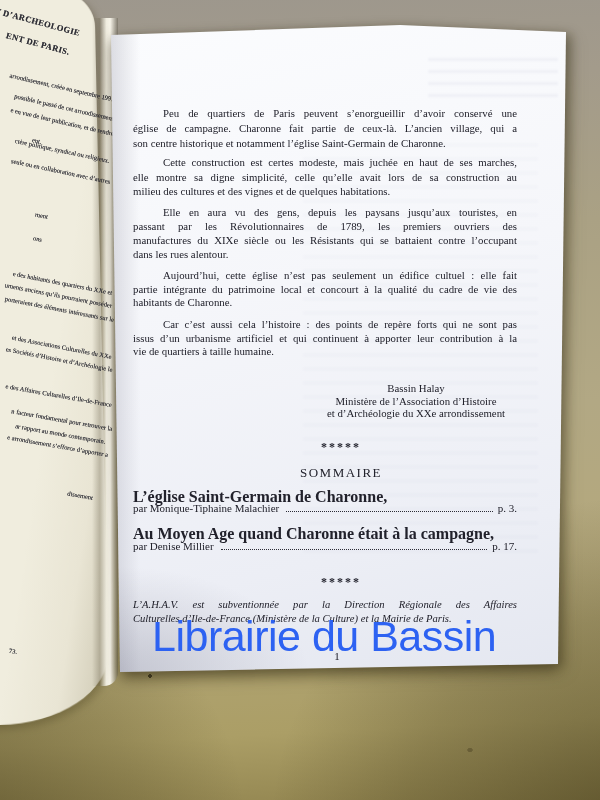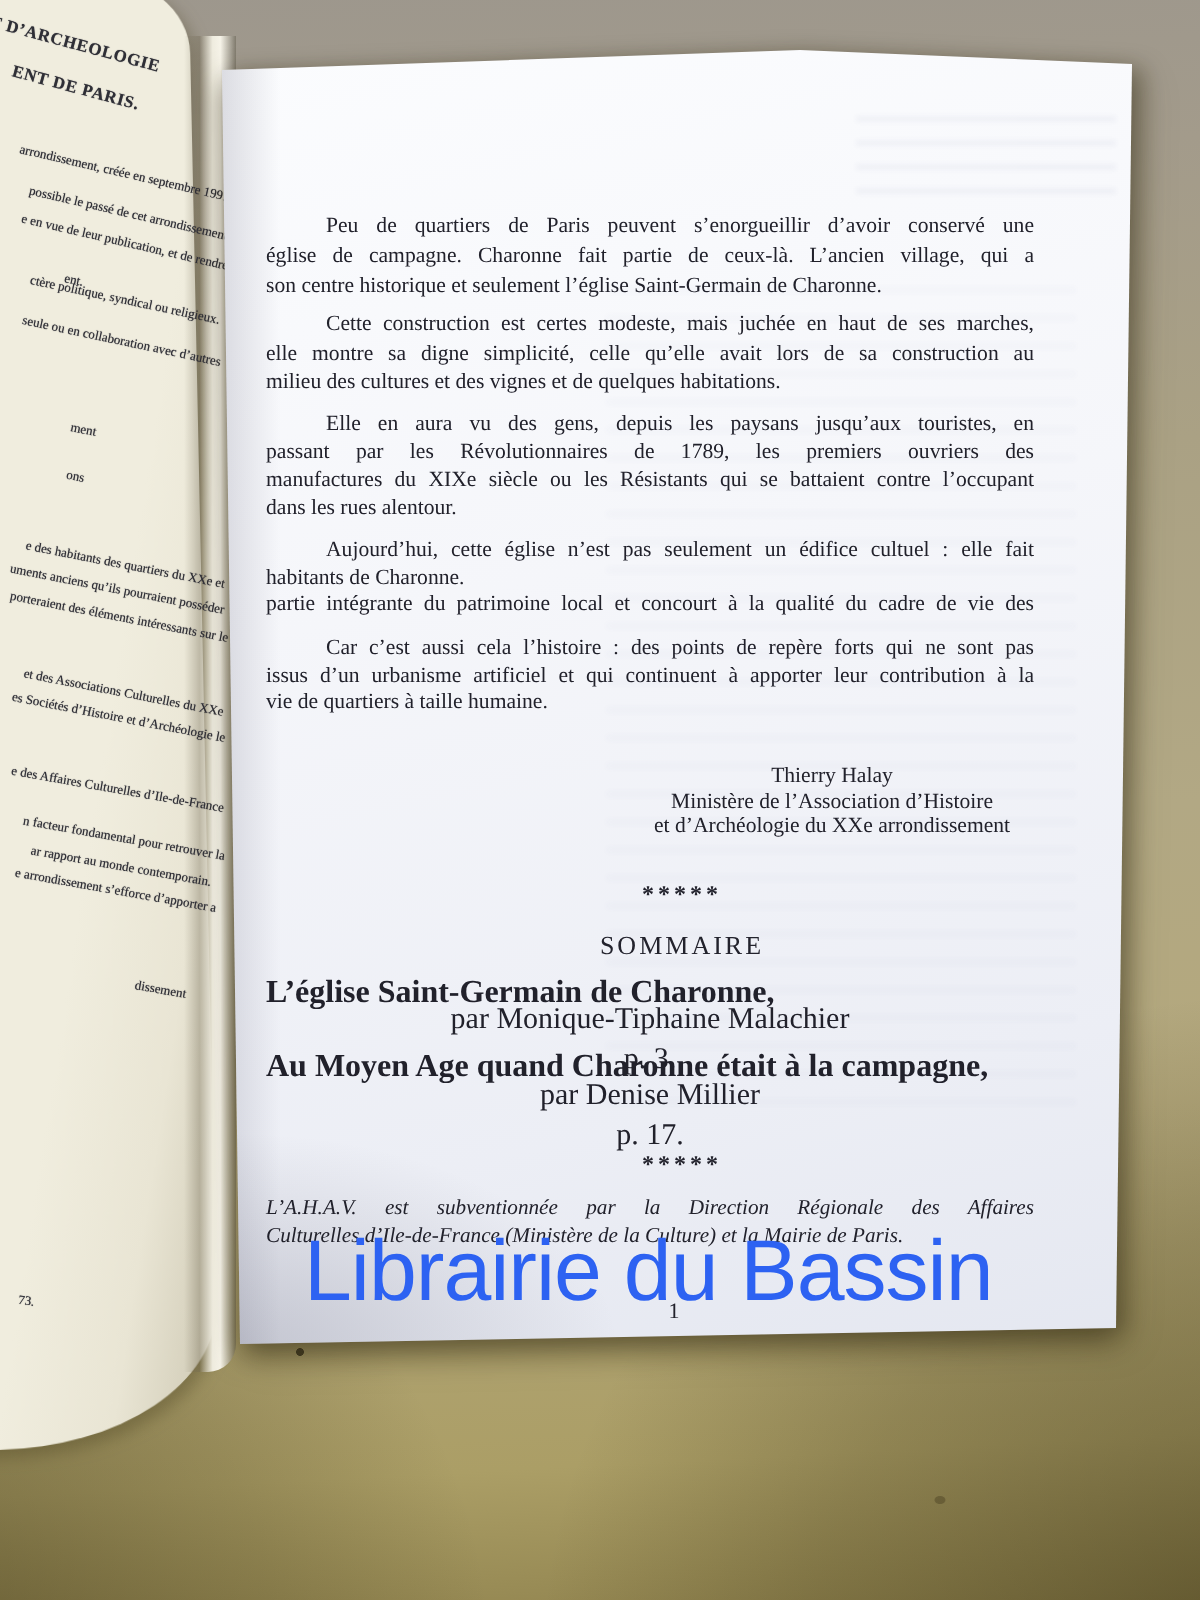--- a/index.html
+++ b/index.html
@@ -43,21 +43,21 @@
     filter:blur(1.2px);}
   .blk{position:absolute;left:25px;width:384px;color:#21212b;}
   .jline{white-space:nowrap;text-align:justify;text-align-last:justify;}
   .jline.end{text-align-last:left;}
   .jline.ind{text-indent:30px;}
   .para{font-size:10.8px;}
   .sig{position:absolute;left:160px;width:296px;text-align:center;font-size:10.8px;line-height:12.5px;color:#21212b;}
   .stars{text-align:center;padding-left:16px;font-weight:bold;font-size:12px;letter-spacing:2px;color:#23232d;}
   .sommaire{text-align:center;padding-left:16px;font-size:13px;letter-spacing:1.5px;color:#23232d;}
   .toc-title{font-weight:bold;font-size:16px;white-space:nowrap;}
-  .toc-row{display:flex;align-items:center;font-size:15px;flex-direction:column;}
+  .toc-row{display:flex;align-items:flex-start;font-size:11px;}
   .toc-row .author{white-space:nowrap;}
   .toc-row .leader{flex:1;border-bottom:1.7px dotted #2c2c36;margin:0 5px 2px 7px;height:9px;}
   .toc-row .pref{white-space:nowrap;}
   .footer{font-style:italic;font-size:10.6px;line-height:13.5px;}
   .pagenum{text-align:center;padding-left:12px;font-size:11px;}
   
   .watermark{position:absolute;left:152px;top:612px;z-index:9;white-space:nowrap;
     font-family:"Liberation Sans",sans-serif;font-size:43px;letter-spacing:-.5px;font-weight:400;}
 </style>
 </head>
@@ -94,50 +94,50 @@
 
   <div class="page-wrap">
     <div class="page">
       <div class="page-shade"></div>
       <div class="bleed"></div>
       <div class="bleed2"></div>
 
       <div class="blk para" style="top:82px;line-height:15px;">
         <div class="jline ind">Peu de quartiers de Paris peuvent s’enorgueillir d’avoir conservé une</div>
         <div class="jline">église de campagne. Charonne fait partie de ceux-là. L’ancien village, qui a</div>
-        <div class="jline end">son centre historique et seulement l’église Saint-Germain de Charonne.</div>
+        <div class="jline end">son centre historique et notamment l’église Saint-Germain de Charonne.</div>
       </div>
 
       <div class="blk para" style="top:131px;line-height:14.5px;">
         <div class="jline ind">Cette construction est certes modeste, mais juchée en haut de ses marches,</div>
         <div class="jline">elle montre sa digne simplicité, celle qu’elle avait lors de sa construction au</div>
         <div class="jline end">milieu des cultures et des vignes et de quelques habitations.</div>
       </div>
 
       <div class="blk para" style="top:181px;line-height:14px;">
         <div class="jline ind">Elle en aura vu des gens, depuis les paysans jusqu’aux touristes, en</div>
         <div class="jline">passant par les Révolutionnaires de 1789, les premiers ouvriers des</div>
         <div class="jline">manufactures du XIXe siècle ou les Résistants qui se battaient contre l’occupant</div>
         <div class="jline end">dans les rues alentour.</div>
       </div>
 
       <div class="blk para" style="top:245px;line-height:13.6px;">
         <div class="jline ind">Aujourd’hui, cette église n’est pas seulement un édifice cultuel : elle fait</div>
+        <div class="jline">partie intégrante du patrimoine local et concourt à la qualité du cadre de vie des</div>
         <div class="jline end">habitants de Charonne.</div>
-        <div class="jline">partie intégrante du patrimoine local et concourt à la qualité du cadre de vie des</div>
       </div>
 
       <div class="blk para" style="top:294px;line-height:13.6px;">
         <div class="jline ind">Car c’est aussi cela l’histoire : des points de repère forts qui ne sont pas</div>
         <div class="jline">issus d’un urbanisme artificiel et qui continuent à apporter leur contribution à la</div>
         <div class="jline end">vie de quartiers à taille humaine.</div>
       </div>
 
       <div class="sig" style="top:358px;">
-        <div>Thierry Halay</div>
+        <div>Bassin Halay</div>
         <div>Ministère de l’Association d’Histoire</div>
         <div>et d’Archéologie du XXe arrondissement</div>
       </div>
 
       <div class="blk stars" style="top:416px;">*****</div>
 
       <div class="blk sommaire" style="top:441px;">SOMMAIRE</div>
 
       <div class="blk toc-title" style="top:464px;">L’église Saint-Germain de Charonne,</div>
       <div class="blk toc-row" style="top:478px;">

